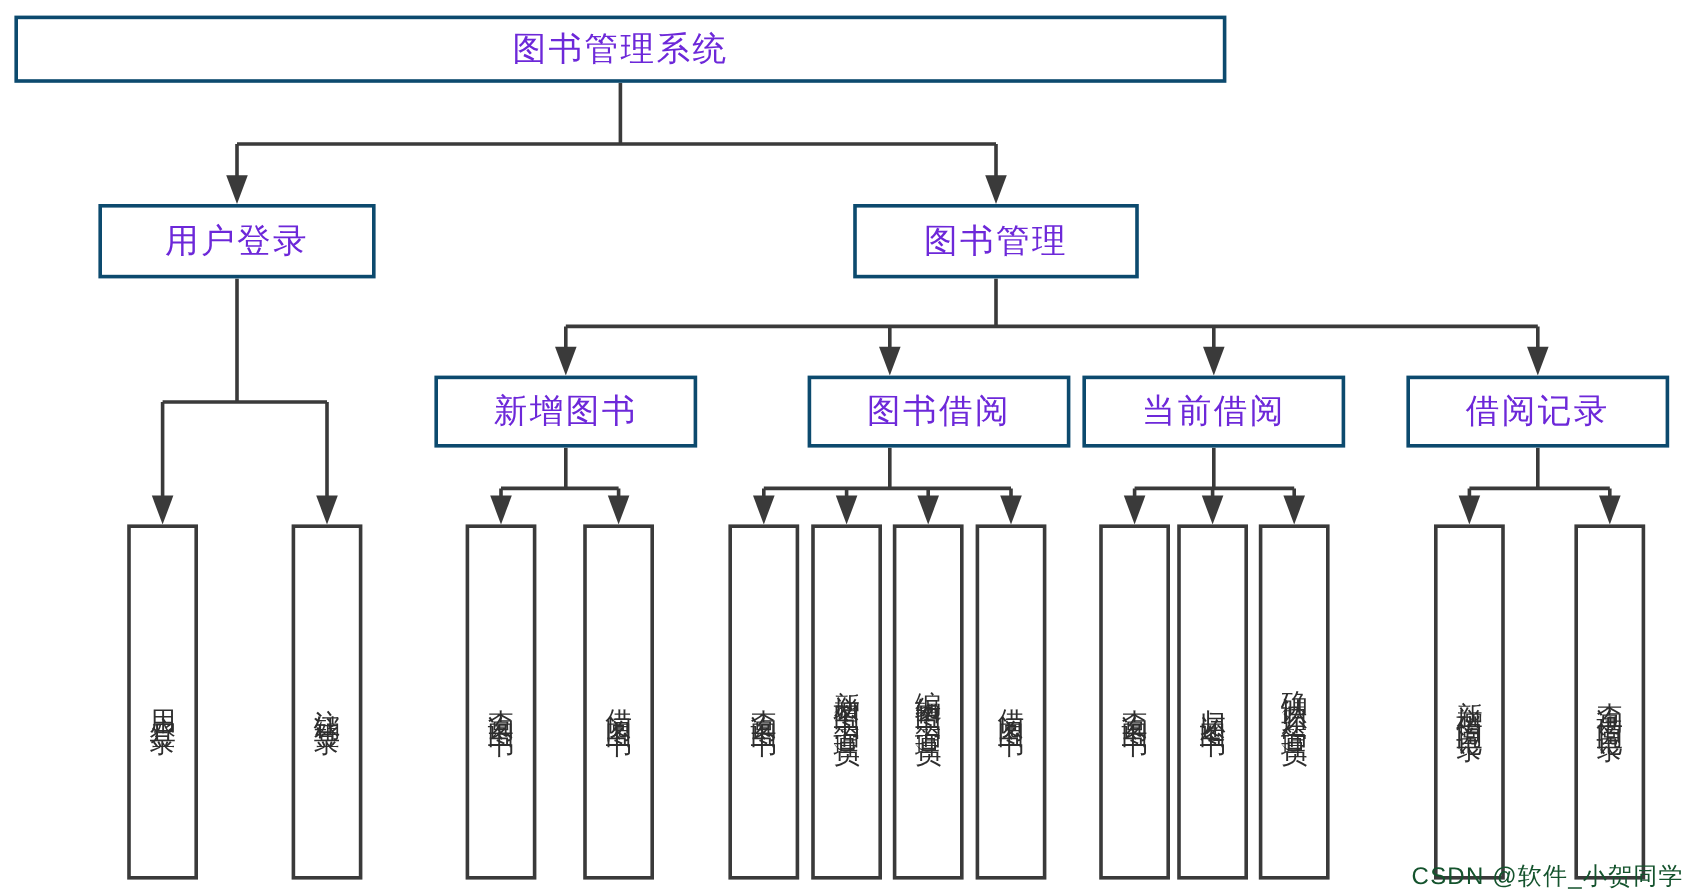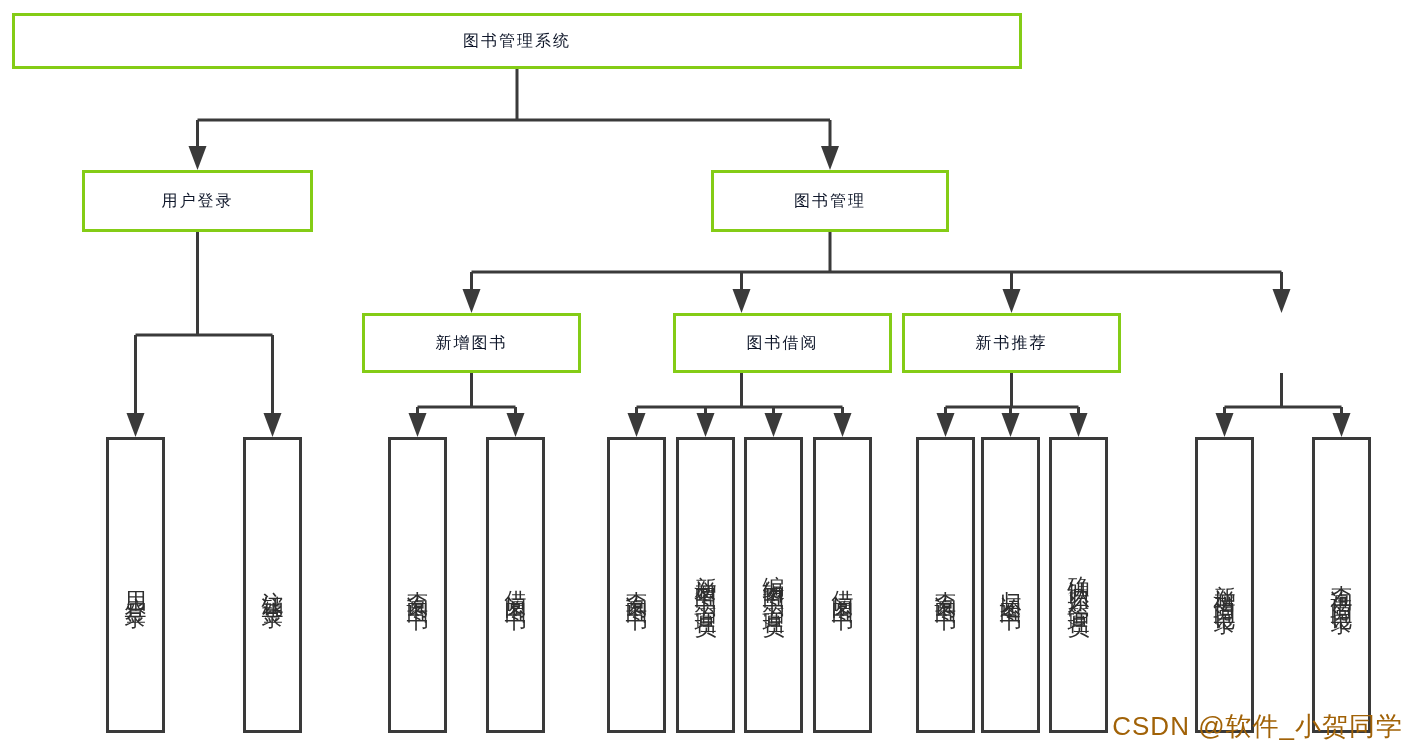--- a/index.html
+++ b/index.html
@@ -4,35 +4,35 @@
 <style>
   html,body{margin:0;padding:0;background:#ffffff;}
   .canvas{
     position:relative;width:1405px;height:747px;background:#ffffff;overflow:hidden;
     font-family:"Liberation Sans","DejaVu Sans",sans-serif;
   }
   .connector-layer{position:absolute;left:0;top:0;width:1405px;height:747px;}
   .connector-layer path{stroke:#3a3a3a;stroke-width:3;fill:none;}
   .connector-layer polygon{fill:#3a3a3a;}
   .node{
-    position:absolute;box-sizing:border-box;border:3px solid #84cc16;background:#ffffff;
+    position:absolute;box-sizing:border-box;border:3px solid #0c4a6e;background:#ffffff;
     display:flex;align-items:center;justify-content:center;
-    font-size:16px;letter-spacing:2px;color:#0f172a;
+    font-size:28px;letter-spacing:2px;color:#6d28d9;
   }
   .leaf{
     position:absolute;box-sizing:border-box;border:3px solid #3a3a3a;background:#ffffff;
     width:59px;height:296px;top:437px;
     display:flex;align-items:center;justify-content:center;
   }
   .leaf span{
     writing-mode:vertical-rl;text-orientation:mixed;white-space:nowrap;
     font-size:22px;letter-spacing:6px;color:#2e2e2e;
   }
   .watermark{
-    position:absolute;right:2px;bottom:3px;font-size:26px;color:#a16207;letter-spacing:1px;
+    position:absolute;right:2px;bottom:3px;font-size:20px;color:#14532d;letter-spacing:1px;
   }
 </style>
 </head>
 <body>
 
 <div class="canvas">
 
   <svg class="connector-layer" viewBox="0 0 1405 747" xmlns="http://www.w3.org/2000/svg">
     <g>
       <path d="M517 69 V120 M197.5 120 H830 M197.5 120 V150 M830 120 V150"></path>
@@ -76,21 +76,22 @@
     </g>
   </svg>
 
   <div class="node" style="left:12px;top:13px;width:1010px;height:56px;">图书管理系统</div>
 
   <div class="node" style="left:82px;top:170px;width:231px;height:62px;">用户登录</div>
   <div class="node" style="left:711px;top:170px;width:238px;height:62px;text-align:center;">图书管理</div>
 
   <div class="node" style="left:362px;top:313px;width:219px;height:60px;">新增图书</div>
   <div class="node" style="left:632px;top:313px;width:219px;height:60px;margin-left:41px;">图书借阅</div>
-  <div class="node" style="left:902px;top:313px;width:219px;height:60px;">新书推荐</div>
+  <div class="node" style="left:902px;top:313px;width:219px;height:60px;">当前借阅</div>
+  <div class="node" style="left:1172px;top:313px;width:219px;height:60px;">借阅记录</div>
 
   <div class="leaf" style="left:106px;">
     <span>用户登录</span>
   </div>
   <div class="leaf" style="left:243px;">
     <span>注销登录</span>
   </div>
 
   <div class="leaf" style="left:388px;">
     <span>查询图书</span>

